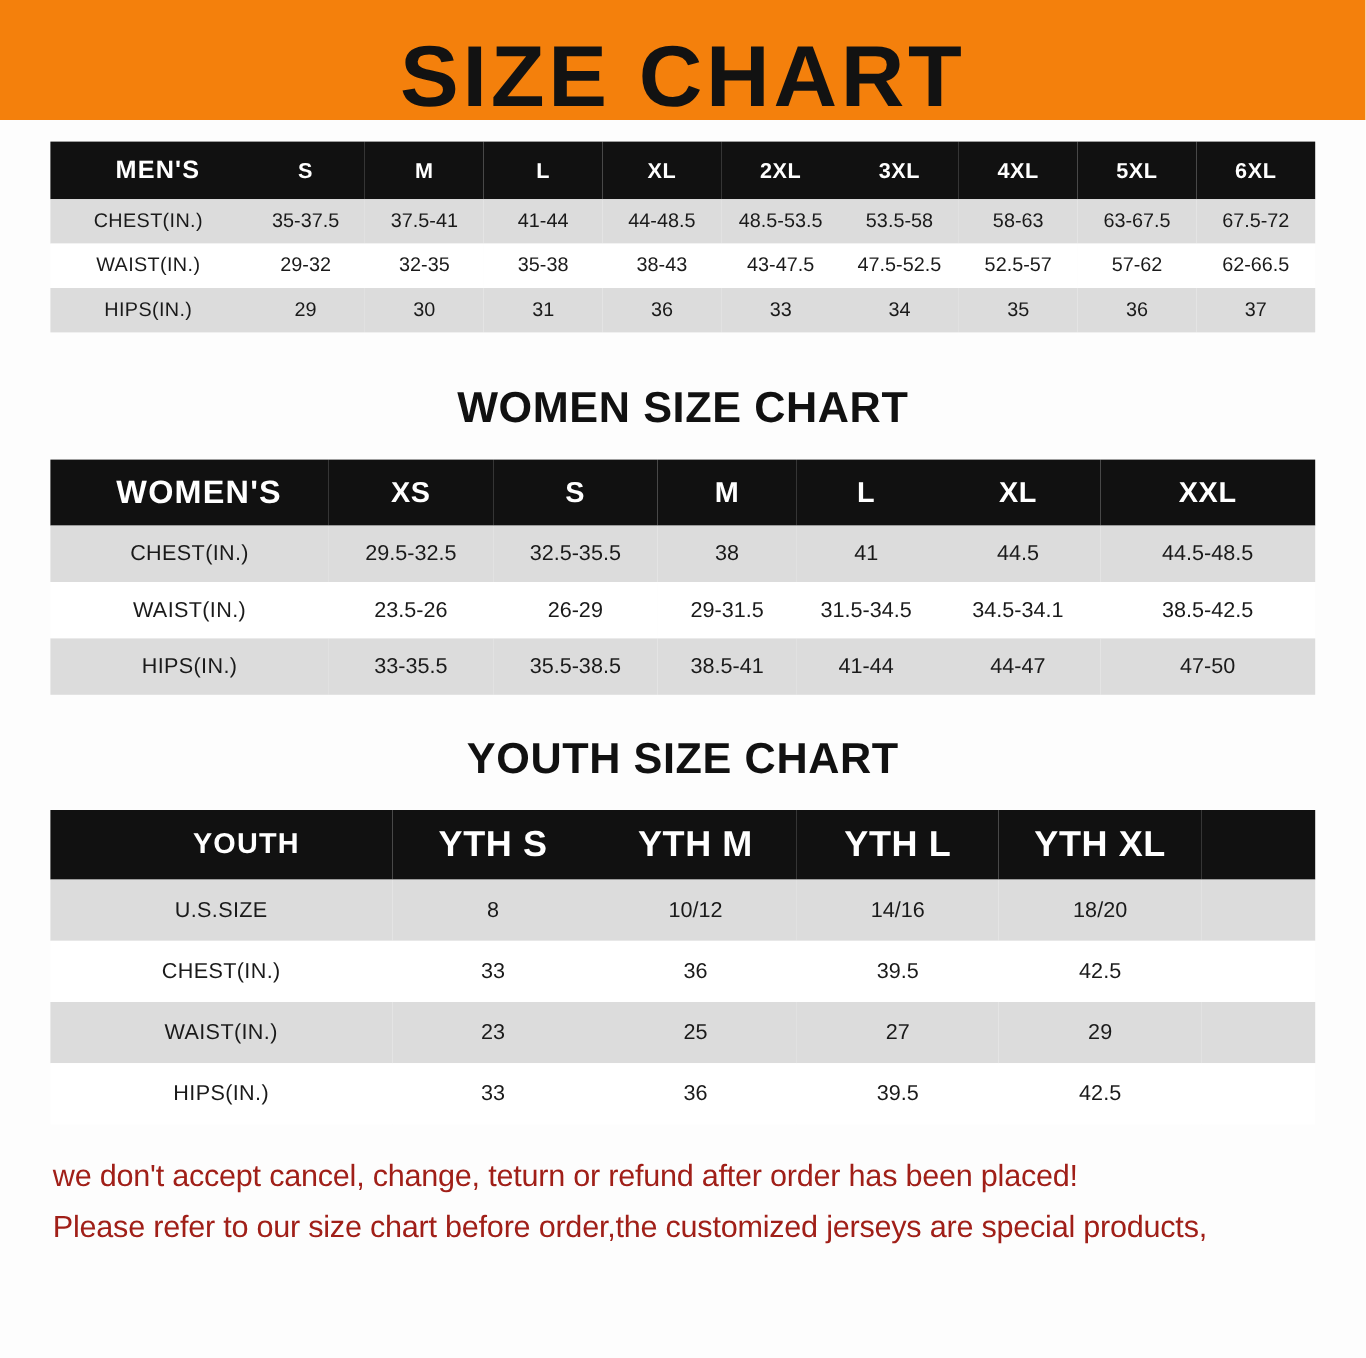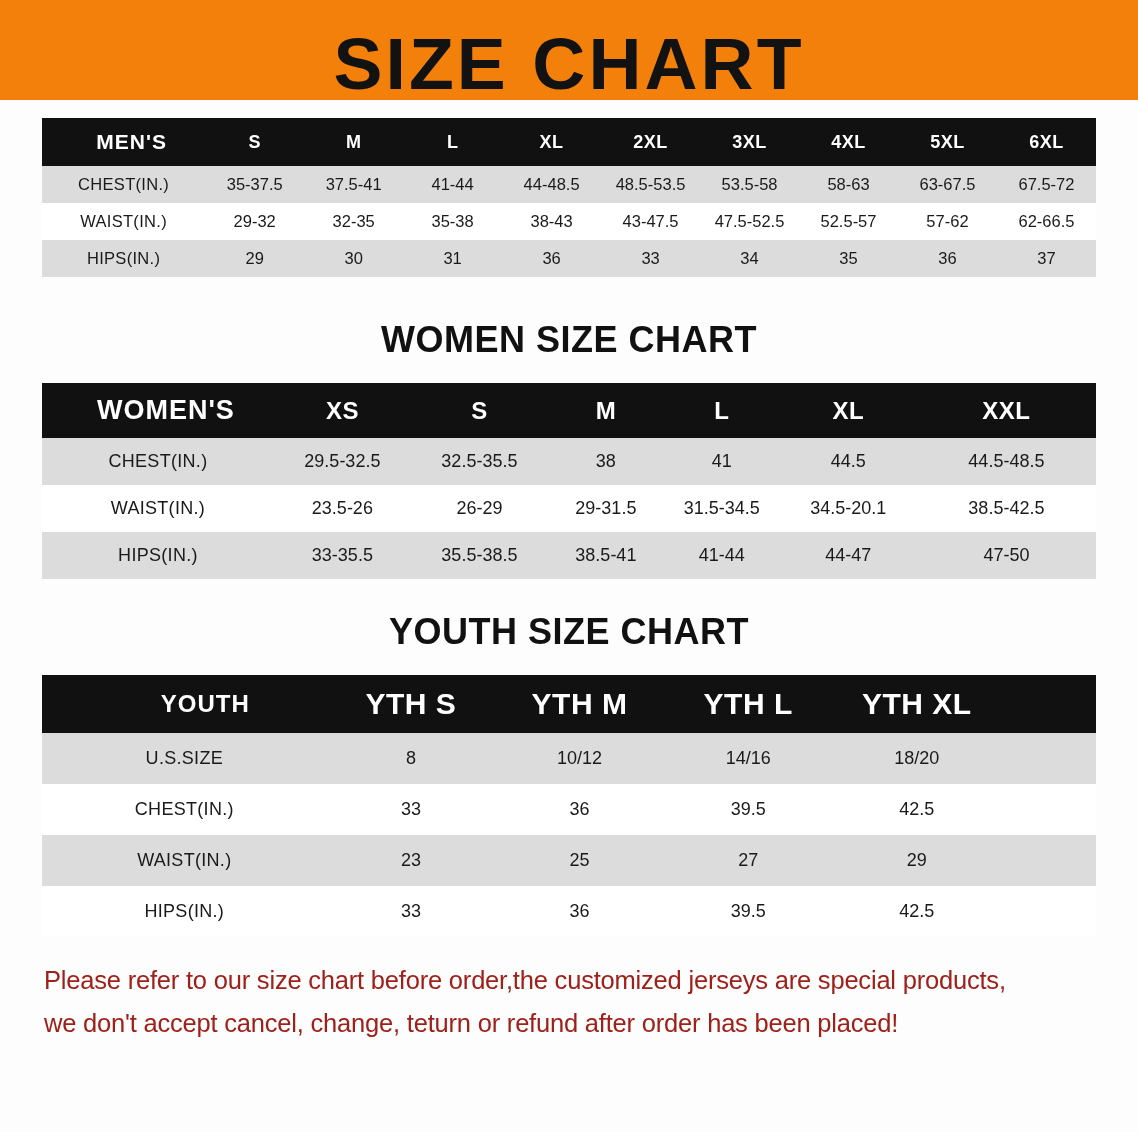--- a/index.html
+++ b/index.html
@@ -231,21 +231,21 @@
           <td>41</td>
           <td>44.5</td>
           <td>44.5-48.5</td>
         </tr>
         <tr class="plain">
           <td class="row-label">WAIST(IN.)</td>
           <td>23.5-26</td>
           <td>26-29</td>
           <td>29-31.5</td>
           <td>31.5-34.5</td>
-          <td>34.5-20.1</td>
+          <td>34.5-34.1</td>
           <td>38.5-42.5</td>
         </tr>
         <tr class="shade">
           <td class="row-label">HIPS(IN.)</td>
           <td>33-35.5</td>
           <td>35.5-38.5</td>
           <td>38.5-41</td>
           <td>41-44</td>
           <td>44-47</td>
           <td>47-50</td>
@@ -306,17 +306,17 @@
           <td>36</td>
           <td>39.5</td>
           <td>42.5</td>
           <td></td>
         </tr>
       </tbody>
     </table>
   </div>
 
   <div class="note">
+    <span class="line">we don't accept cancel, change, teturn or refund after order has been placed!</span>
     <span class="line">Please refer to our size chart before order,the customized jerseys are special products,</span>
-    <span class="line">we don't accept cancel, change, teturn or refund after order has been placed!</span>
   </div>
 
 </div>
 
 </body></html>

